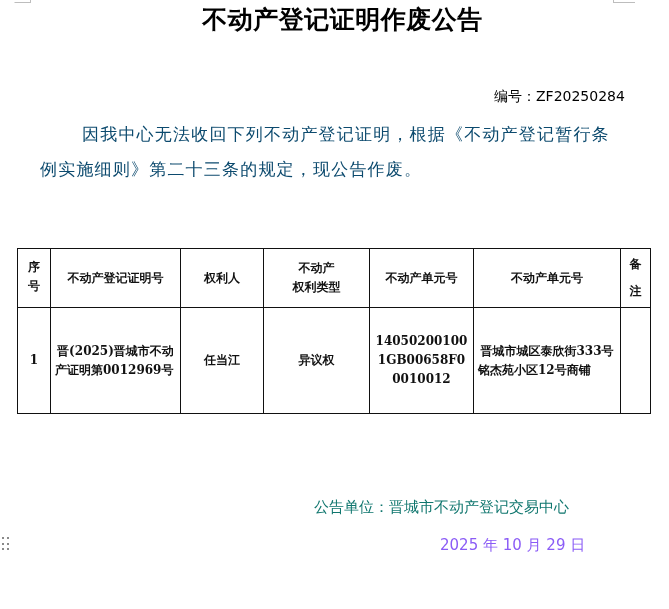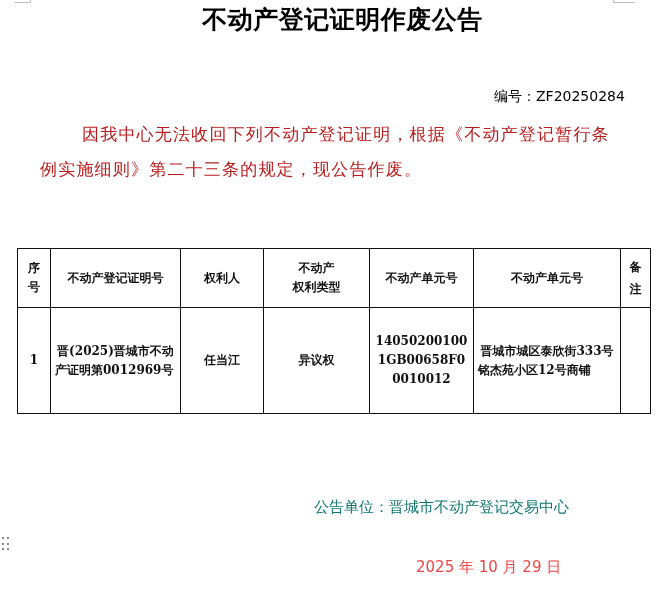--- a/index.html
+++ b/index.html
@@ -46,21 +46,21 @@
       font-size: 14px;
       line-height: 20px;
       color: #000;
     }
     .body-para {
       position: absolute;
       left: 40px; top: 117px; width: 580px;
       font-family: Liberation Sans, sans-serif;
       font-size: 17px;
       line-height: 35px;
-      color: #b91c1c;
+      color: #0c4a6e;
       text-indent: 42px;
       letter-spacing: 1.2px;
     }
     table.notice-table {
       position: absolute;
       left: 17px; top: 248px;
       border-collapse: collapse;
       font-family: "DejaVu Serif", "Liberation Serif", serif;
       font-weight: bold;
       font-size: 12px;
@@ -88,26 +88,25 @@
     .issuer {
       position: absolute;
       left: 314px; top: 496px;
       font-family: "DejaVu Sans", "Liberation Sans", sans-serif;
       font-size: 15px;
       line-height: 22px;
       color: #0f766e;
     }
     .date {
       position: absolute;
-      left: 416px; top: 534px;
+      left: 440px; top: 534px;
       font-family: "DejaVu Sans", "Liberation Sans", sans-serif;
       font-size: 15px;
       line-height: 22px;
-      color: #ef4444;
-      margin-top: 22px;
+      color: #8b5cf6;
     }
     .drag-handle {
       position: absolute;
       left: 2px; top: 537px;
       width: 8px; height: 14px;
       display: grid;
       grid-template-columns: 3px 3px;
       grid-template-rows: 3px 3px 3px;
       column-gap: 2px;
       row-gap: 2.5px;
@@ -125,30 +124,30 @@
 
 <h1 class="title">不动产登记证明作废公告</h1>
 
 <div class="doc-number"><span>编号：</span><span>ZF20250284</span></div>
 
 <p class="body-para">因我中心无法收回下列不动产登记证明，根据《不动产登记暂行条例实施细则》第二十三条的规定，现公告作废。</p>
 
 <table class="notice-table">
   <thead>
     <tr>
-      <th class="col-seq"><span style="display:inline-block;width:13px;line-height:19px;">序号</span></th>
+      <th class="col-seq"><span style="display:inline-block;width:13px;line-height:19px;font-family:Liberation Mono, monospace;">序号</span></th>
       <th class="col-cert">不动产登记证明号</th>
       <th class="col-holder">权利人</th>
       <th class="col-type">
         <div>不动产</div>
         <div>权利类型</div>
       </th>
       <th class="col-unit">不动产单元号</th>
       <th class="col-loc">不动产单元号</th>
-      <th class="col-note"><span style="display:inline-block;width:13px;line-height:22px;">备注</span></th>
+      <th class="col-note"><span style="display:inline-block;width:13px;line-height:27px;">备注</span></th>
     </tr>
   </thead>
   <tbody>
     <tr>
       <td class="col-seq">1</td>
       <td class="col-cert left justify">晋(2025)晋城市不动产证明第0012969号</td>
       <td class="col-holder">任当江</td>
       <td class="col-type">异议权</td>
       <td class="col-unit left" style="word-break: break-all;"><span>140502001001GB00658F00010012</span></td>
       <td class="col-loc left justify">晋城市城区泰欣街333号铭杰苑小区12号商铺</td>

